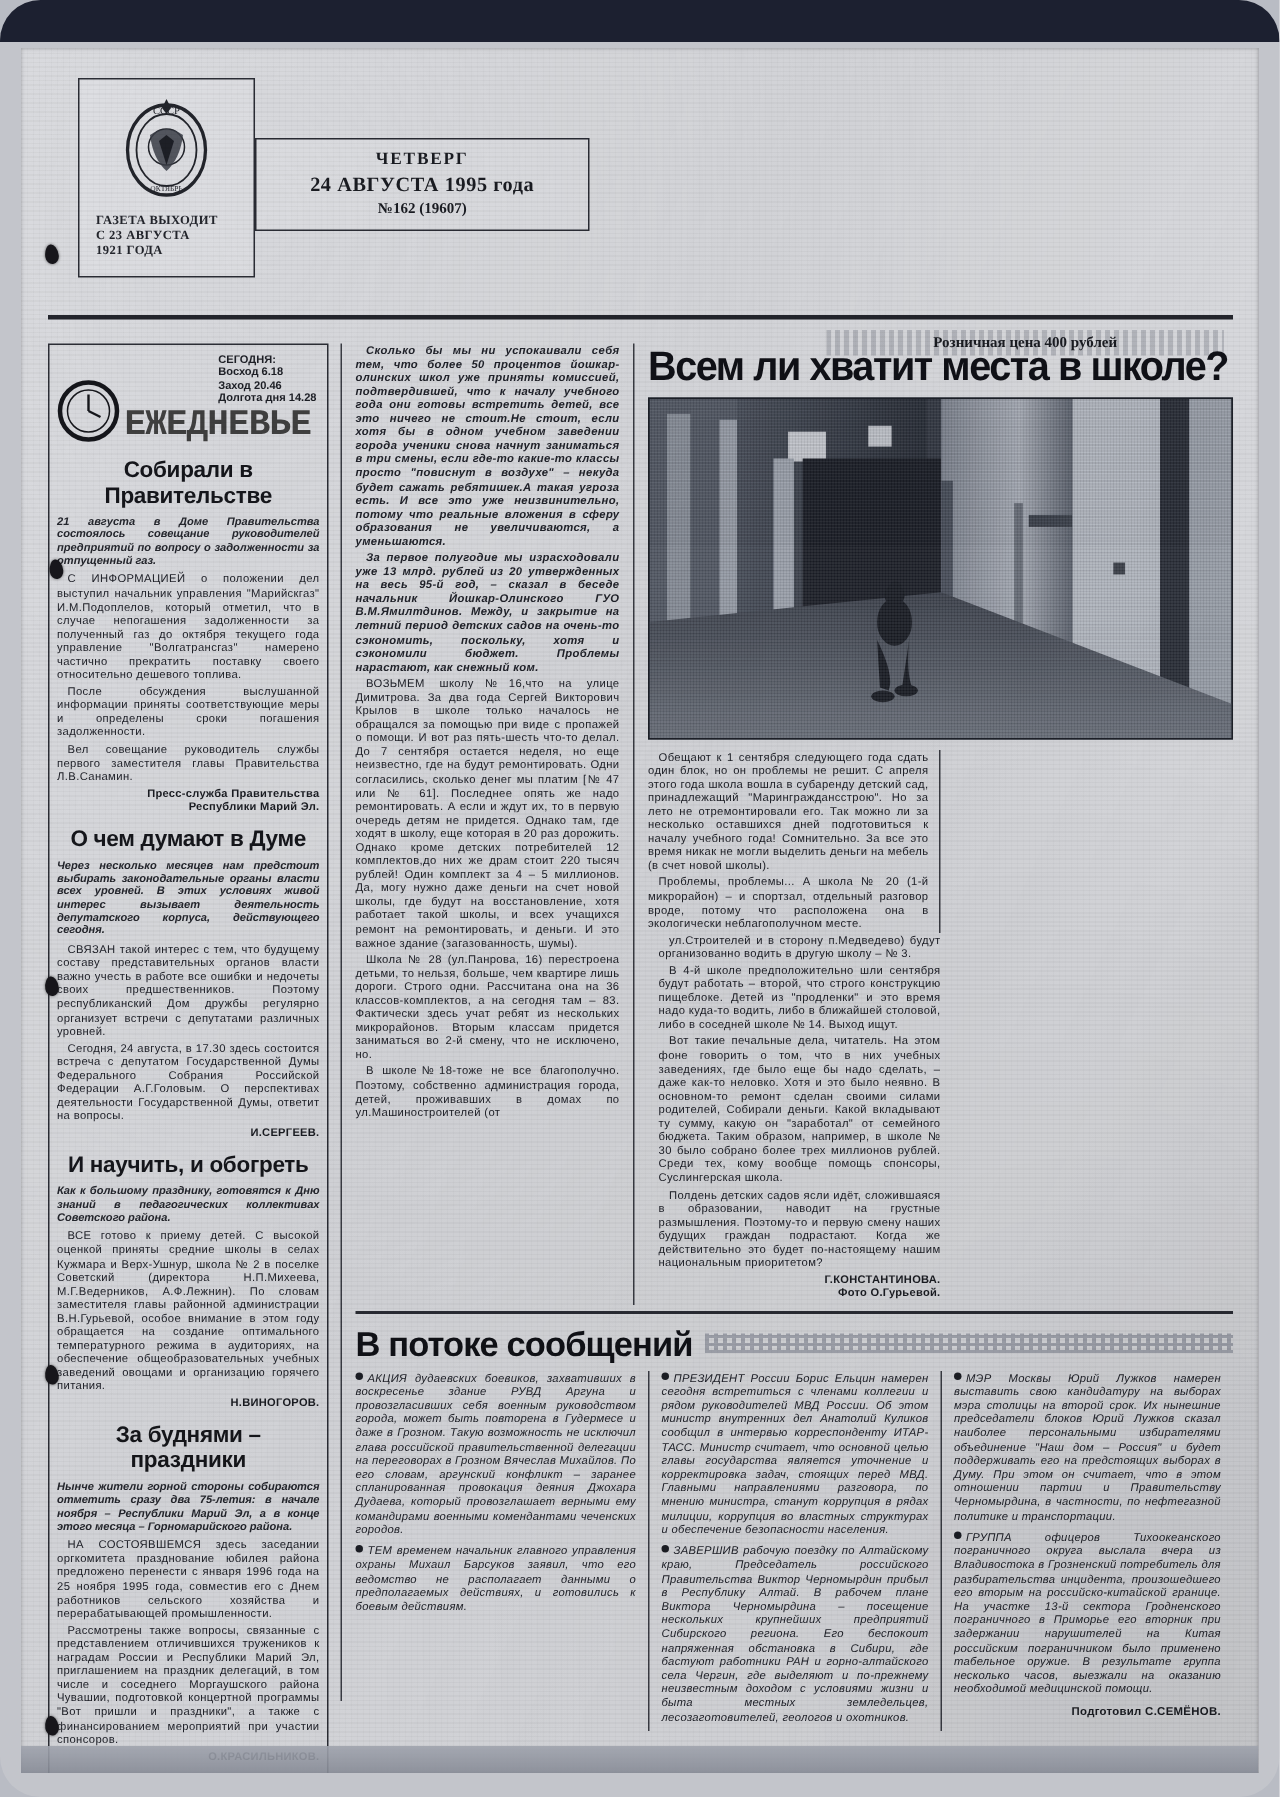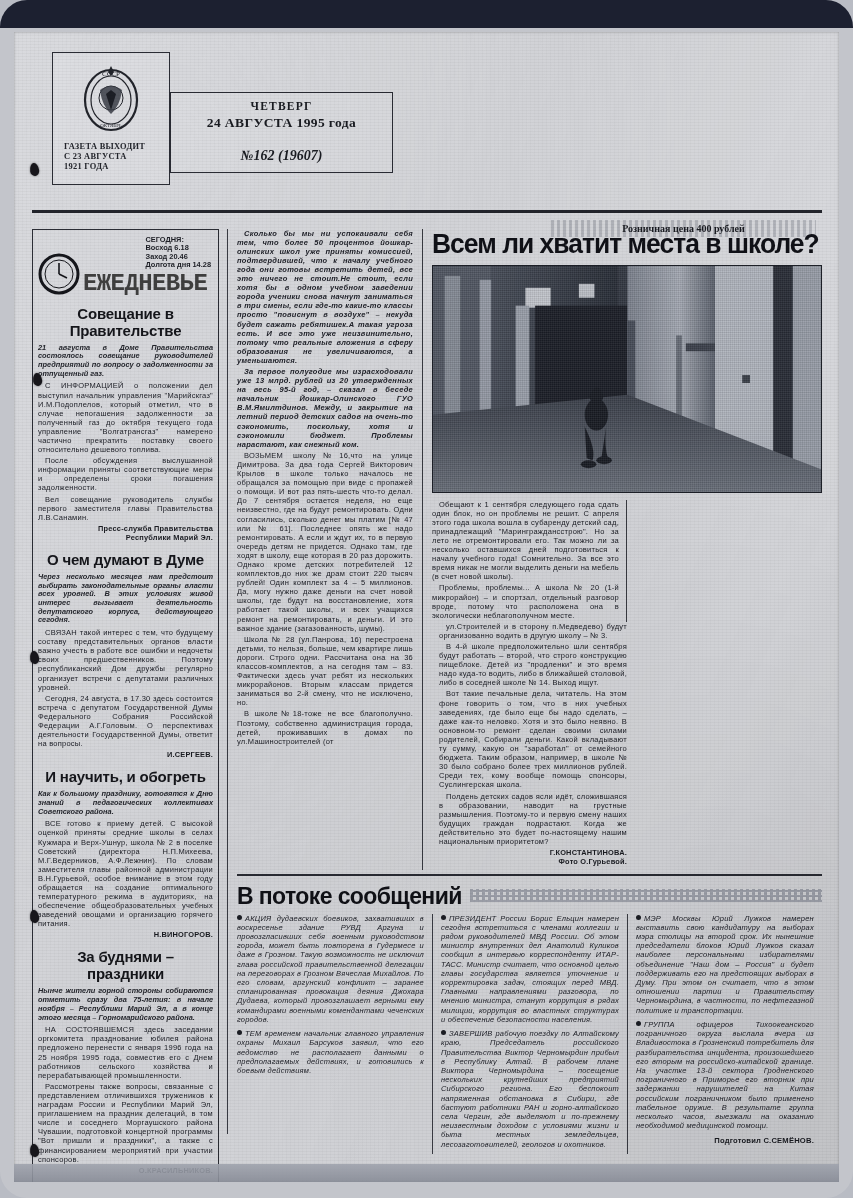--- a/index.html
+++ b/index.html
@@ -78,21 +78,21 @@
     color:#14151a;
     text-shadow:2.5px 2.5px 0 rgba(255,255,255,.55), 4px 4px 0 rgba(30,32,40,.45);
   }
   .bigtitle .l2{margin-left:26px;display:block;}
   .datebox{
     width:213px;margin:48px 6px 0 0;border:1.5px solid #2a2c34;
     padding:7px 4px 8px;text-align:center;background:rgba(255,255,255,.10);
   }
   .dow{font-family:"Liberation Serif",serif;font-weight:700;font-size:11.5px;letter-spacing:1.2px;}
   .dfull{font-family:"Liberation Serif",serif;font-weight:700;font-size:13.5px;margin-top:3px;letter-spacing:.4px;}
-  .dnum{font-family:"Liberation Serif",serif;font-weight:700;font-style:italic;font-size:14px;margin-top:17px;}
+  .dnum{font-family:"Liberation Serif",serif;font-weight:700;font-size:10px;margin-top:3px;}
   .priceline{
     position:absolute;right:6px;top:176px;width:265px;text-align:center;
     font-family:"Liberation Serif",serif;font-weight:700;font-size:10px;
     background:repeating-linear-gradient(90deg,rgba(150,153,162,.55) 0 3px,rgba(0,0,0,0) 3px 6px);
     padding:3px 0;
   }
   .rule{height:2.6px;background:#23252c;margin:6px 0 0;}
 
   
   .body{display:flex;margin-top:16px;height:905px;}
@@ -237,21 +237,21 @@
                 <svg class="clockE" viewBox="0 0 44 44">
                   <circle cx="21" cy="22" r="19" fill="none" stroke="#15161b" stroke-width="3"></circle>
                   <circle cx="21" cy="22" r="14" fill="none" stroke="#15161b" stroke-width="1"></circle>
                   <path d="M21 22 L21 11 M21 22 L29 26" stroke="#15161b" stroke-width="1.6" fill="none"></path>
                   <path d="M30 6 h13 v7 h-9 v5 h8 v6 h-8 v6 h9 v7 h-13z" fill="#15161b" opacity="0"></path>
                 </svg>
                 <div class="ezhtext">ЕЖЕДНЕВЬЕ</div>
               </div>
             </div>
 
-            <h2 class="hl">Совещание в Правительстве</h2>
+            <h2 class="hl">Собирали в Правительстве</h2>
             <p class="lead">21 августа в Доме Правительства состоялось совещание руководителей предприятий по вопросу о задолженности за отпущенный газ.</p>
             <p class="tx">С ИНФОРМАЦИЕЙ о положении дел выступил начальник управления "Марийскгаз" И.М.Подоплелов, который отметил, что в случае непогашения задолженности за полученный газ до октября текущего года управление "Волгатрансгаз" намерено частично прекратить поставку своего относительно дешевого топлива.</p>
             <p class="tx">После обсуждения выслушанной информации приняты соответствующие меры и определены сроки погашения задолженности.</p>
             <p class="tx">Вел совещание руководитель службы первого заместителя главы Правительства Л.В.Санамин.</p>
             <div class="sig two" style="white-space:pre-line">Пресс-служба Правительства
 Республики Марий Эл.</div>
 
             <h2 class="hl">О чем думают в Думе</h2>
             <p class="lead">Через несколько месяцев нам предстоит выбирать законодательные органы власти всех уровней. В этих условиях живой интерес вызывает деятельность депутатского корпуса, действующего сегодня.</p>
             <p class="tx">СВЯЗАН такой интерес с тем, что будущему составу представительных органов власти важно учесть в работе все ошибки и недочеты своих предшественников. Поэтому республиканский Дом дружбы регулярно организует встречи с депутатами различных уровней.</p>

